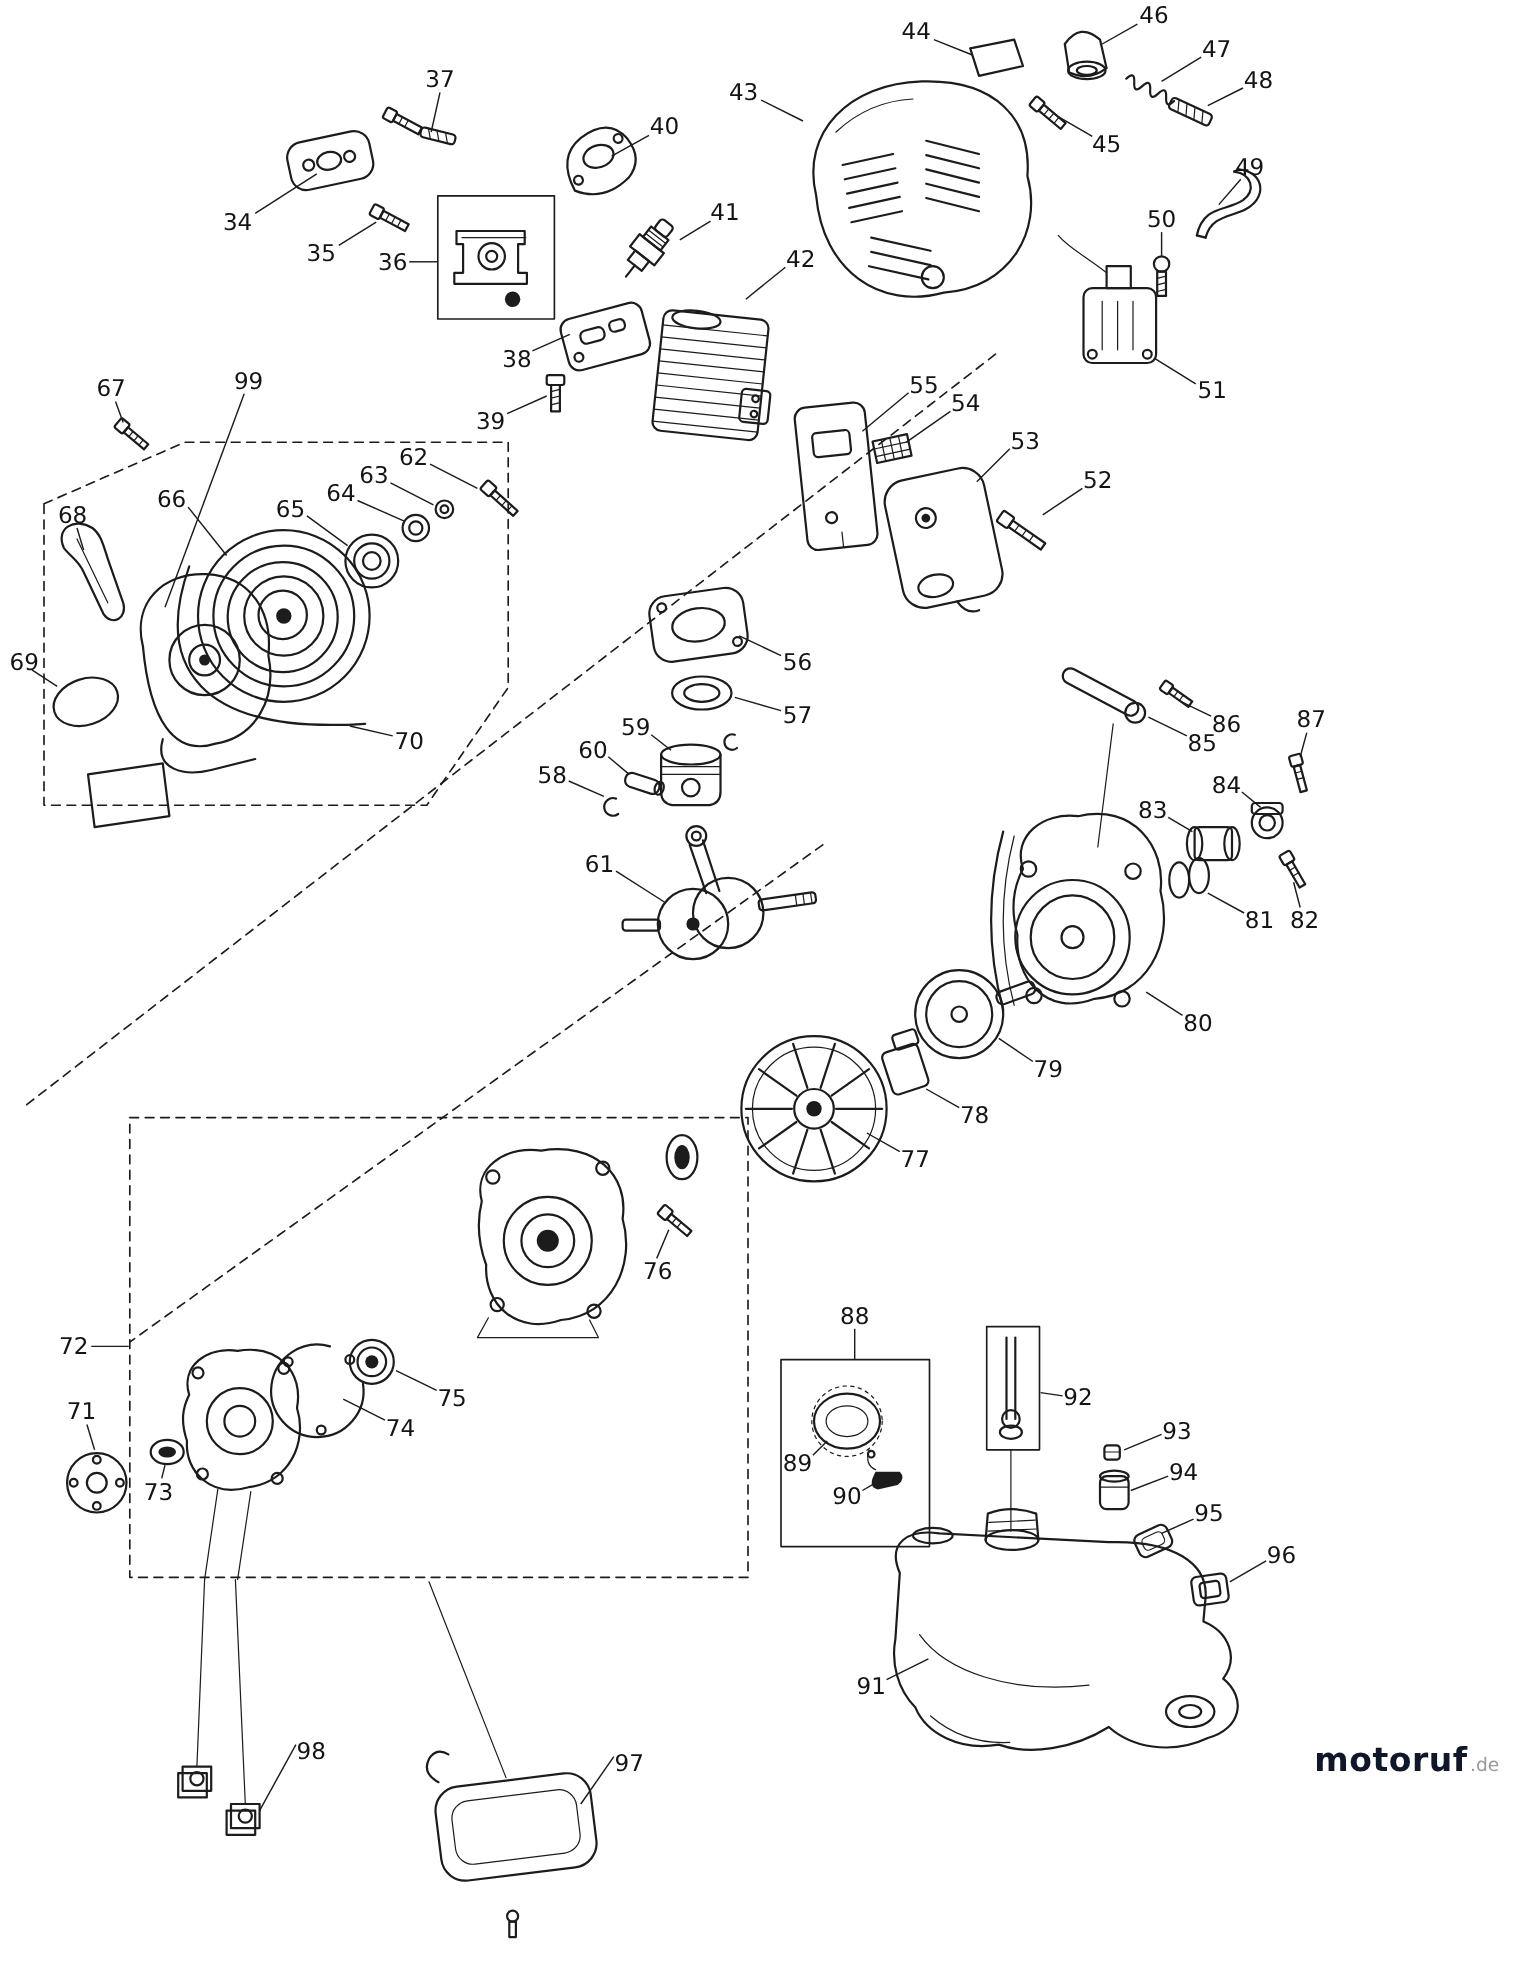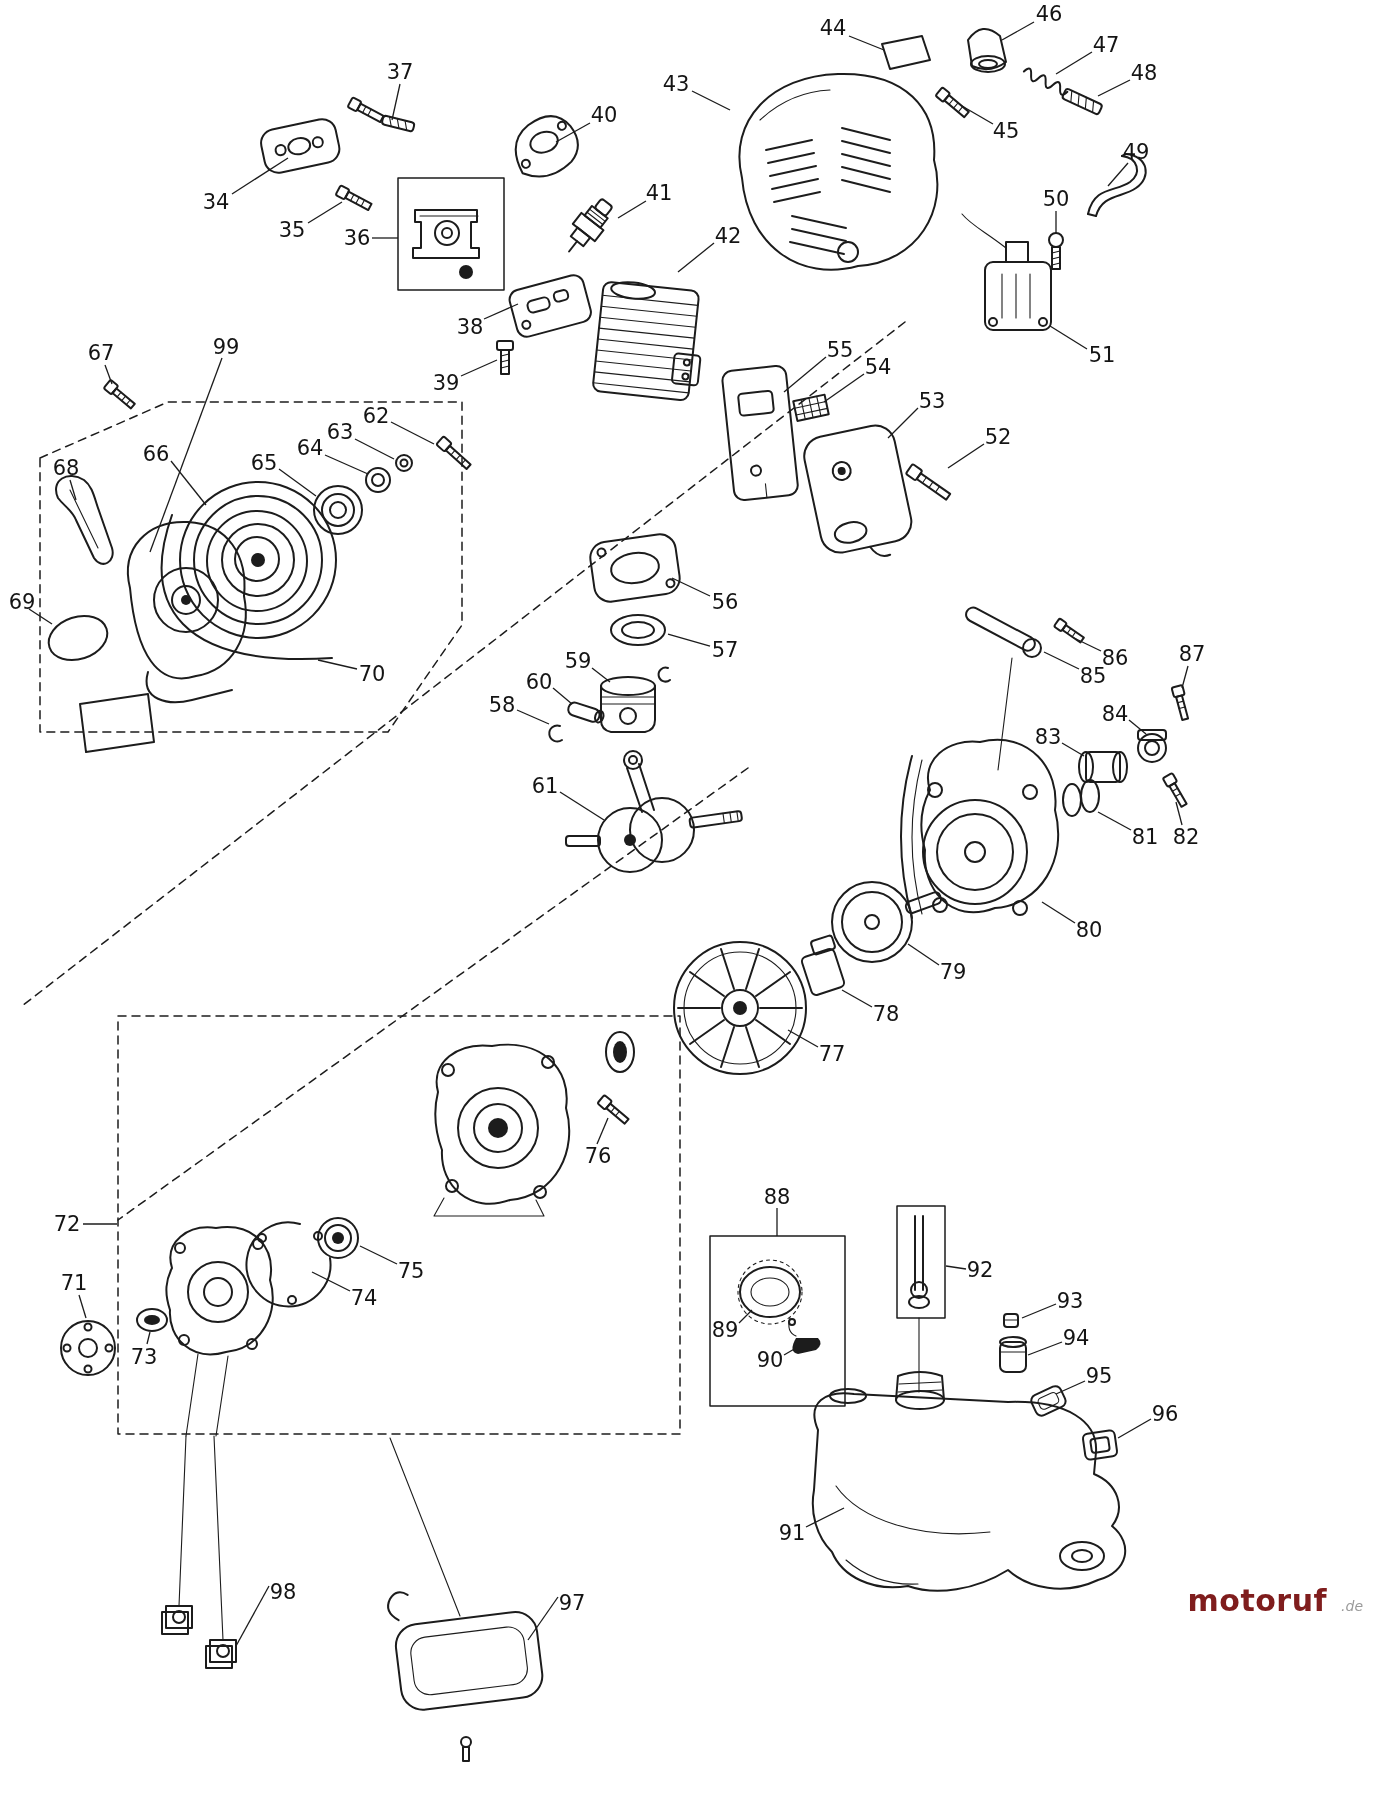--- a/index.html
+++ b/index.html
@@ -8,22 +8,22 @@
   svg{display:block;}
   .art *{fill:none;stroke:#1c1c1c;stroke-width:2;stroke-linecap:round;stroke-linejoin:round;}
   .art .fill{fill:#1c1c1c;stroke:none;}
   .art .thin{stroke-width:1.1;}
   .art .mid{stroke-width:1.5;}
   .art .thick{stroke-width:4.5;}
   .art .dash{stroke-width:1.5;stroke-dasharray:8 6;}
   .leaders line{stroke:#1c1c1c;stroke-width:1.3;}
   .labels text{fill:#141414;font-size:21px;font-family:"DejaVu Sans",sans-serif;text-anchor:middle;}
   .watermark{position:absolute;right:16px;bottom:182px;display:flex;align-items:baseline;}
-  .watermark .brand{font-weight:bold;font-size:30px;color:#7f1d1d;letter-spacing:0.5px;}
-  .watermark .tld{font-size:14px;color:#9a9a9a;margin-left:14px;font-style:italic;}
+  .watermark .brand{font-weight:bold;font-size:30px;color:#0f172a;letter-spacing:0.5px;}
+  .watermark .tld{font-size:17px;color:#9a9a9a;margin-left:2px;}
 </style>
 </head>
 <body>
 
 <div class="stage">
 <svg viewBox="0 0 1379 1800" width="1379" height="1800">
 
   <g class="art">
 
     <g>

